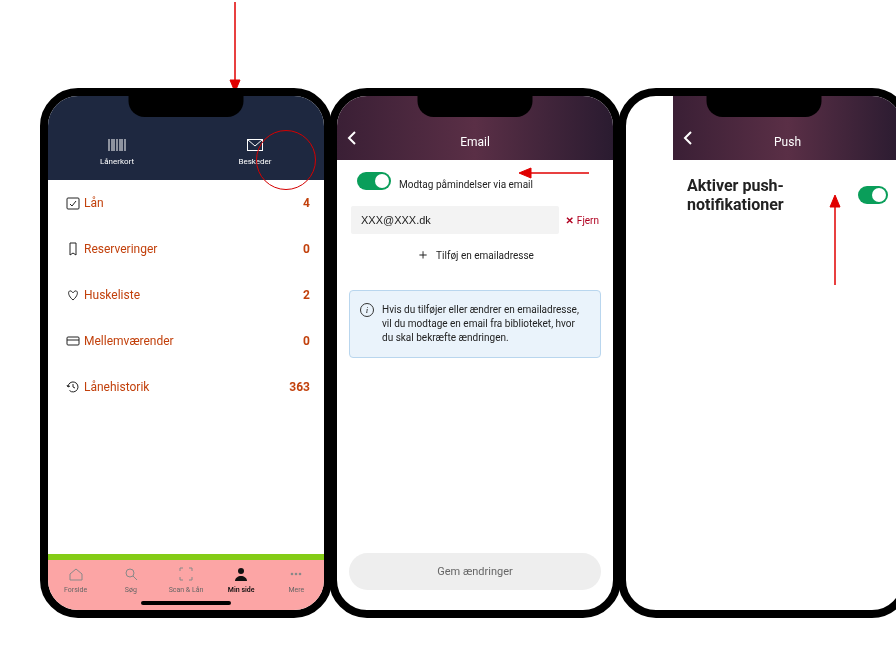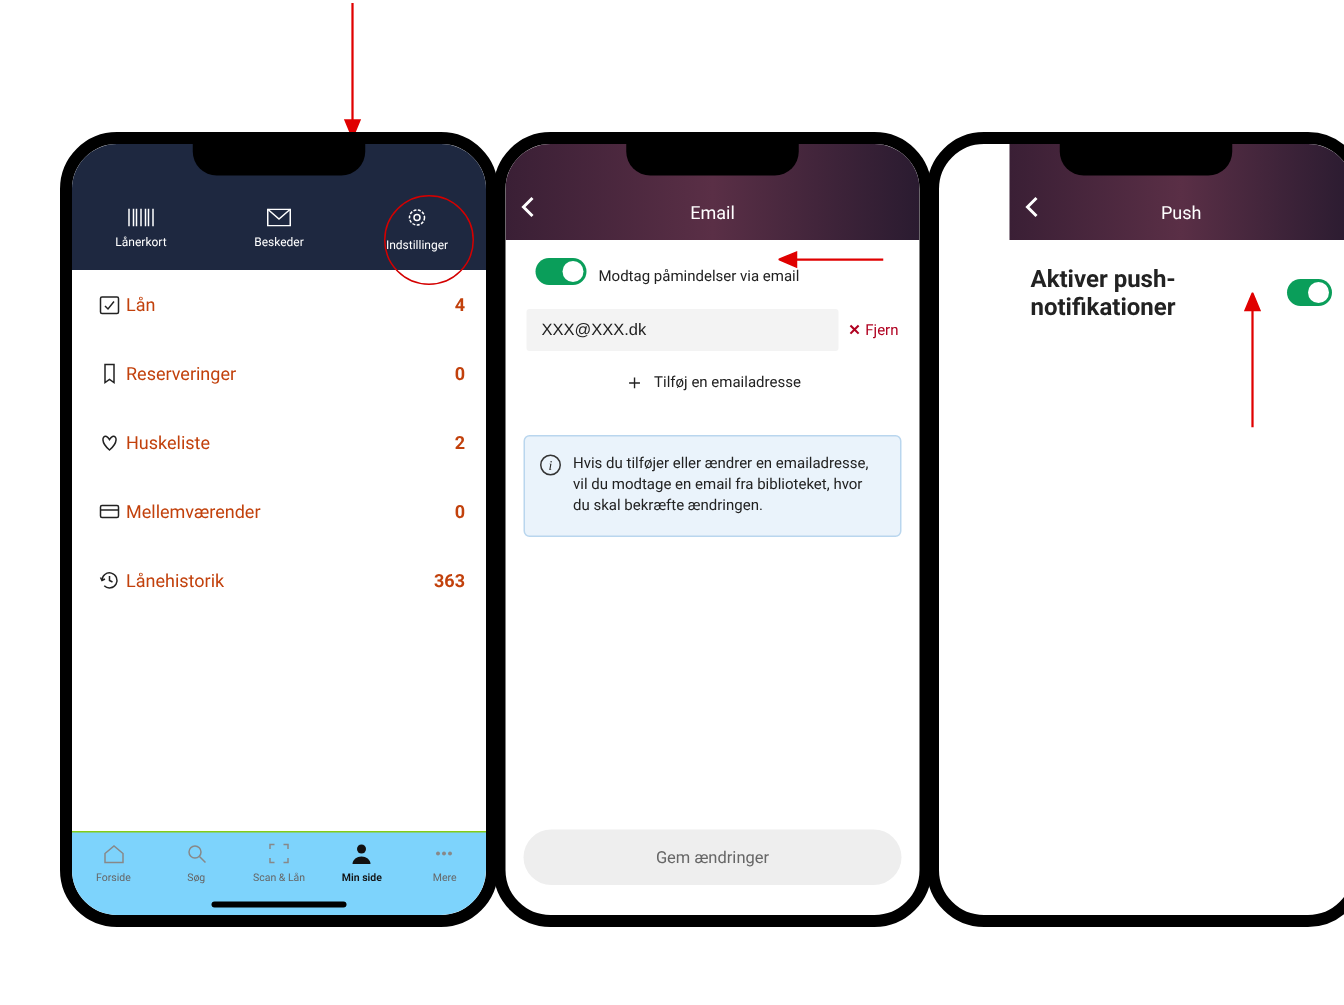--- a/index.html
+++ b/index.html
@@ -72,22 +72,22 @@
     color: #c2410c;
   }
   .menu-item .mi-icon { width: 22px; display:flex; align-items:center; justify-content:center; }
   .menu-item .mi-label { flex: 1; }
   .menu-item .mi-count { font-weight: 700; font-size: 12px; }
 
   
   .bottom-nav {
     position: absolute;
     bottom: 0; left: 0; right: 0;
-    border-top: 1px solid #84cc16;
-    background: #7dd3fc;
+    border-top: 6px solid #84cc16;
+    background: #fca5a5;
     height: 56px;
     display: flex;
     padding-top: 6px;
   }
   .bn-tab {
     flex: 1;
     display: flex;
     flex-direction: column;
     align-items: center;
     gap: 2px;
@@ -274,29 +274,20 @@
       </div>
       <div class="topbar-tab">
         <span>
           <svg width="16" height="12" viewBox="0 0 16 12">
               <rect x="0.5" y="0.5" width="15" height="11" fill="none" stroke="#fff"></rect>
               <polyline points="0.5,0.5 8,7 15.5,0.5" fill="none" stroke="#fff"></polyline>
             </svg>
         </span>
         <span>Beskeder</span>
       </div>
-      <div class="topbar-tab">
-        <span>
-          <svg width="16" height="16" viewBox="0 0 16 16">
-              <circle cx="8" cy="8" r="5" fill="none" stroke="#fff" stroke-width="1" stroke-dasharray="2,1"></circle>
-              <circle cx="8" cy="8" r="2" fill="none" stroke="#fff"></circle>
-            </svg>
-        </span>
-        <span>Indstillinger</span>
-      </div>
     </div>
     <div class="ring"></div>
 
     <div class="menu-list">
       <div class="menu-item">
         <span class="mi-icon">
           <svg width="14" height="14" viewBox="0 0 14 14">
               <rect x="1" y="2" width="12" height="11" rx="1" fill="none" stroke="#222"></rect>
               <polyline points="4,8 6,10 10,5" fill="none" stroke="#222"></polyline>
             </svg>

